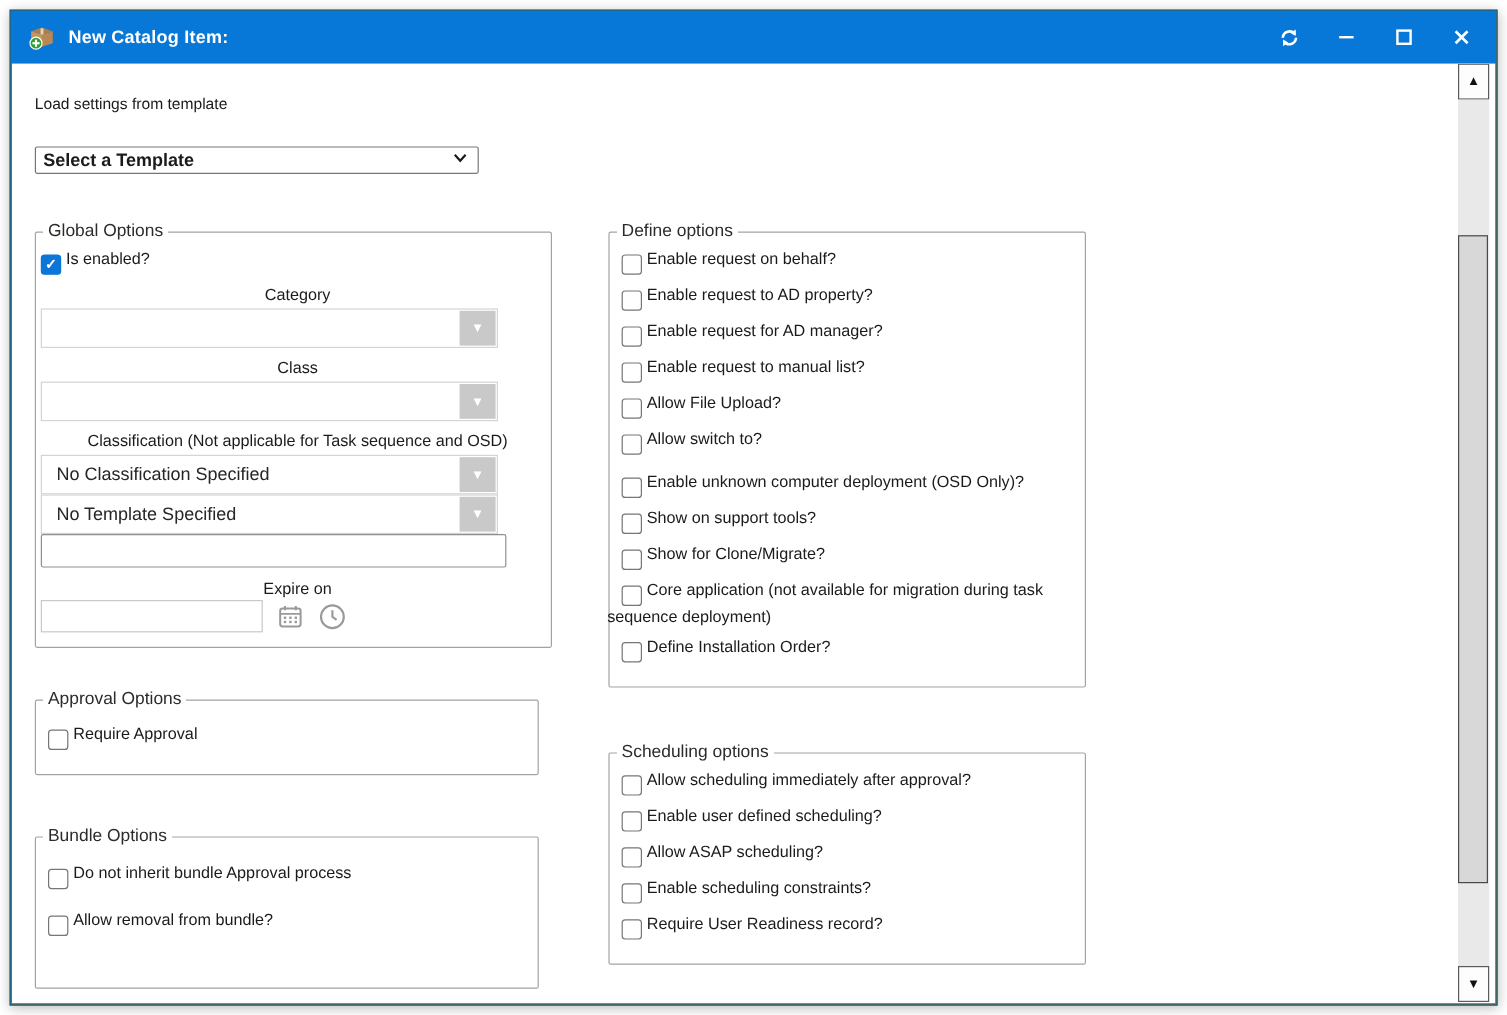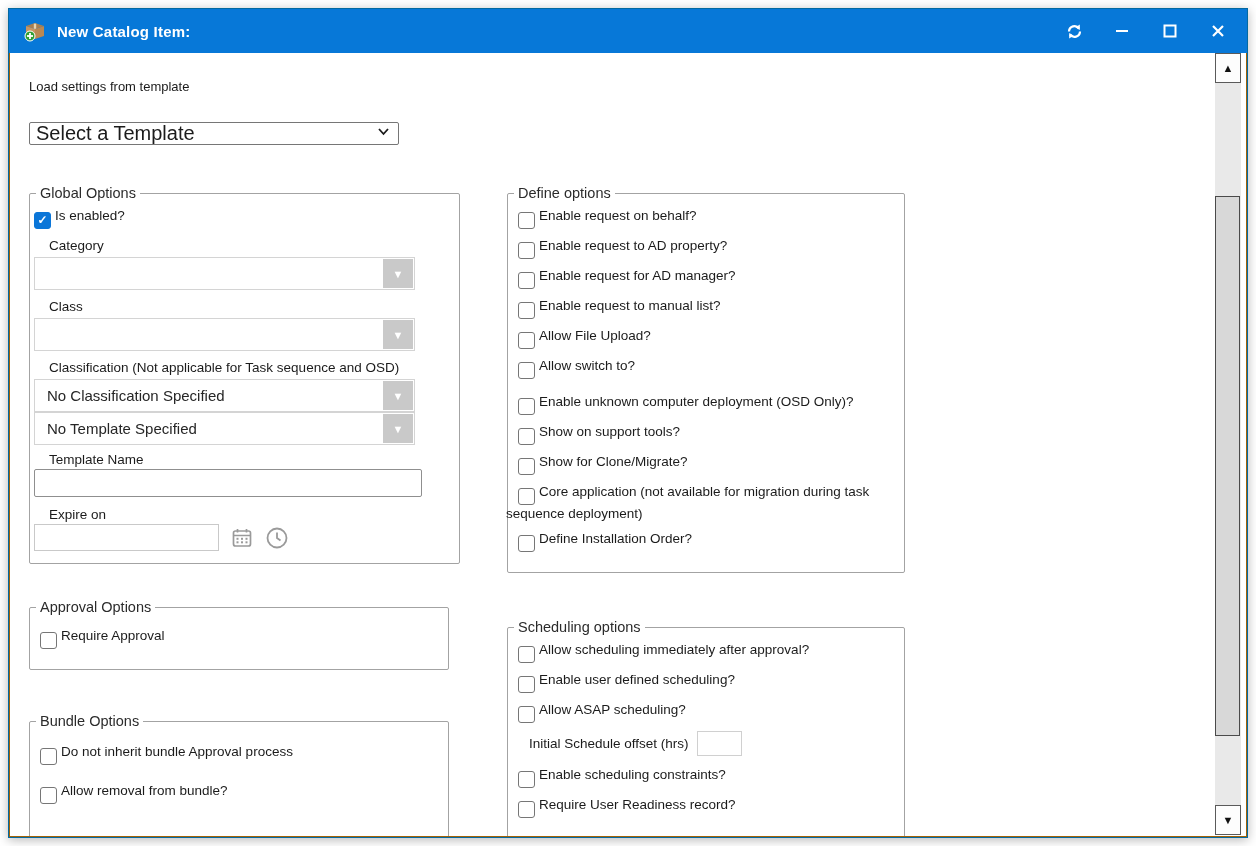--- a/index.html
+++ b/index.html
@@ -21,39 +21,39 @@
   .tb-buttons { position:absolute; right:18px; top:0; height:44px; display:flex; align-items:center; gap:26px; }
   .tb-btn { width:22px; height:22px; display:flex; align-items:center; justify-content:center; cursor:pointer; }
   
   .content { position:absolute; left:1px; top:44px; right:1px; bottom:1px; background:#fff; padding:18px 40px 0 19px; overflow:hidden; }
   .lead-label { font-size:13px; color:#1b1b1b; margin-top:8px; }
   
   .tpl-select {
     margin-top:28px; width:370px; height:23px; border:1px solid #767676; border-radius:2px;
     background:#fff; display:flex; align-items:center; position:relative; cursor:pointer;
   }
-  .tpl-select .val { font-size:20px; padding-left:6px; color:#1b1b1b; }
+  .tpl-select .val { font-size:15px; padding-left:6px; color:#1b1b1b;font-weight:bold; }
   .tpl-select .chev { position:absolute; right:8px; top:2px; font-size:13px; color:#1b1b1b; }
   .columns { display:flex; margin-top:40px; }
   .col-left { width:431px; flex:0 0 auto; }
   .col-right { width:398px; flex:0 0 auto; margin-left:47px; }
   
   fieldset {
     border:1px solid #a3a3a3; border-radius:2px; padding:6px 12px 12px 4px; margin:0;
   }
   legend { font-size:14.5px; color:#2b2b2b; padding:0 4px; margin-left:2px; }
   
   .cbrow { margin-bottom:8px; font-size:13.5px; line-height:17px; }
   .cb {
     display:inline-block; width:17px; height:17px; border:1px solid #767676; border-radius:3px;
     background:#fff; vertical-align:-4px; margin-right:4px; cursor:pointer;
     text-align:center; line-height:15px; font-size:12px; color:transparent;
   }
   .cb.checked { background:#0b76d8; border-color:#0b76d8; color:#fff; font-weight:bold; }
-  .field-label { font-size:13.5px; margin:9px 0 4px 15px; }
+  .field-label { font-size:13.5px; margin:9px 0 4px 15px;text-align:center; }
   
   .combo {
     position:relative; width:381px; height:33px; border:1px solid #d4d4d4; background:#fff;
     display:flex; align-items:center; cursor:default;
   }
   .combo .val { font-size:15px; padding-left:12px; color:#262626; }
   .combo .btn {
     position:absolute; top:1px; right:1px; bottom:1px; width:30px; background:#c9c9c9;
     display:flex; align-items:center; justify-content:center; cursor:pointer;
   }
@@ -179,21 +179,20 @@
               </span>
           </div>
 
           <div class="combo">
             <span class="val">No Template Specified</span>
             <span class="btn">
                 <span>▼</span>
               </span>
           </div>
 
-          <div class="field-label" style="margin-top:7px; margin-bottom:2px;">Template Name</div>
           <input class="txt-input" type="text" value="" style="">
 
           <div class="field-label" style="margin-top:10px; margin-bottom:2px;">Expire on</div>
           <div class="expire-row">
             <input class="expire-input" type="text" value="" style="">
             <span class="ico-btn">
               <svg width="22" height="22" viewBox="0 0 22 22">
                 <rect x="2.5" y="4" width="17" height="15" rx="2" fill="none" stroke="#9a9a9a" stroke-width="1.7"></rect>
                 <line x1="2.5" y1="8.5" x2="19.5" y2="8.5" stroke="#9a9a9a" stroke-width="1.5"></line>
                 <line x1="6.5" y1="2" x2="6.5" y2="5.5" stroke="#9a9a9a" stroke-width="1.7"></line>
@@ -253,24 +252,20 @@
           <div class="cbrow"><span class="cb cb-indent">✓</span><span>Define Installation Order?</span></div>
         </fieldset>
 
         <fieldset class="fs-sched">
           <legend>Scheduling options</legend>
 
           <div class="cbrow"><span class="cb cb-indent">✓</span><span>Allow scheduling immediately after approval?</span></div>
           <div class="cbrow"><span class="cb cb-indent">✓</span><span>Enable user defined scheduling?</span></div>
           <div class="cbrow"><span class="cb cb-indent">✓</span><span>Allow ASAP scheduling?</span></div>
 
-          <div class="offset-row">
-            <span>Initial Schedule offset (hrs)</span>
-            <input class="offset-input" type="text" value="" style="">
-          </div>
 
           <div class="cbrow"><span class="cb cb-indent">✓</span><span>Enable scheduling constraints?</span></div>
           <div class="cbrow"><span class="cb cb-indent">✓</span><span>Require User Readiness record?</span></div>
         </fieldset>
 
       </div>
     </div>
   </div>
 
   <div class="scrollbar">

